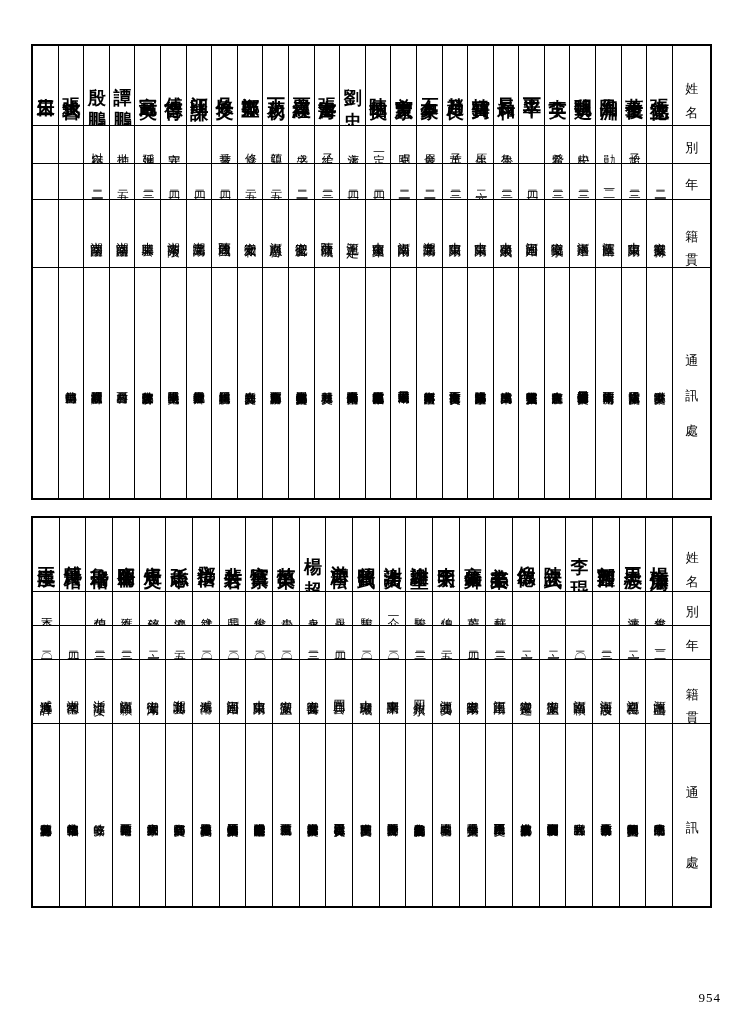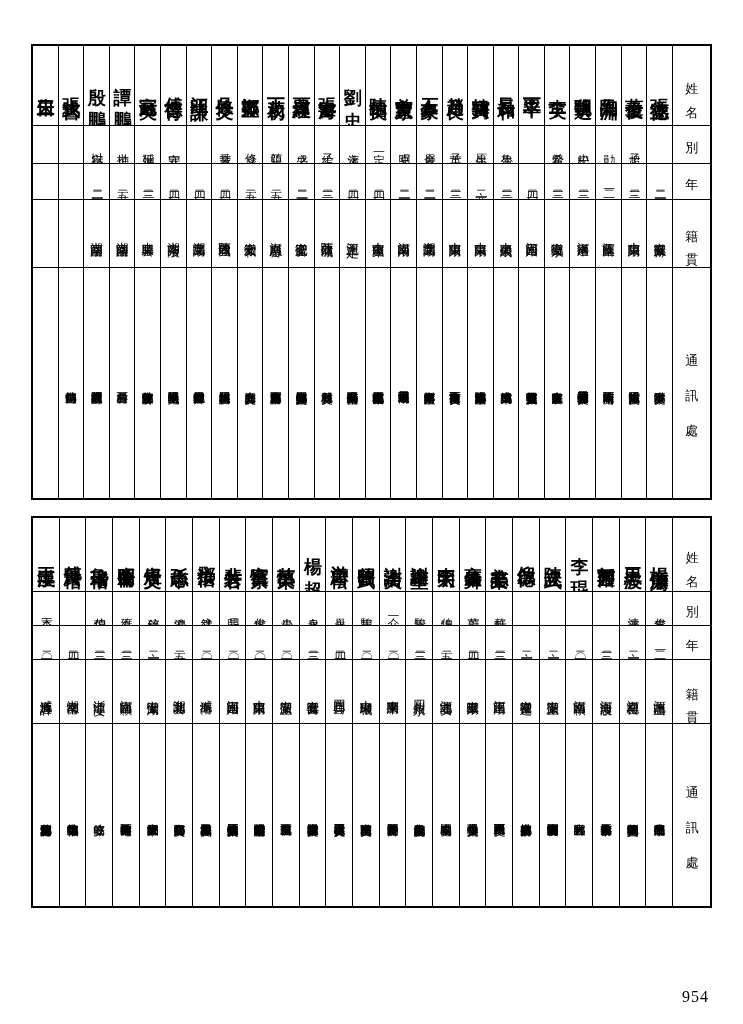--- a/index.html
+++ b/index.html
@@ -98,23 +98,23 @@
     letter-spacing: 4px;
     writing-mode: vertical-rl;
     text-orientation: upright;
     white-space: nowrap;
     text-align: center;
   }
   .hdr.addr-hdr { letter-spacing: 10px; }
 
   .page-number {
     position: absolute;
-    right: 34px;
+    right: 22px;
     bottom: 18px;
-    font-size: 16px;
+    font-size: 13px;
     font-family: "Liberation Serif", serif;
     letter-spacing: 1px;
   }
 
   
   .col.lead .name-txt { font-size: 19px; }
 </style>
 </head>
 <body>
 

